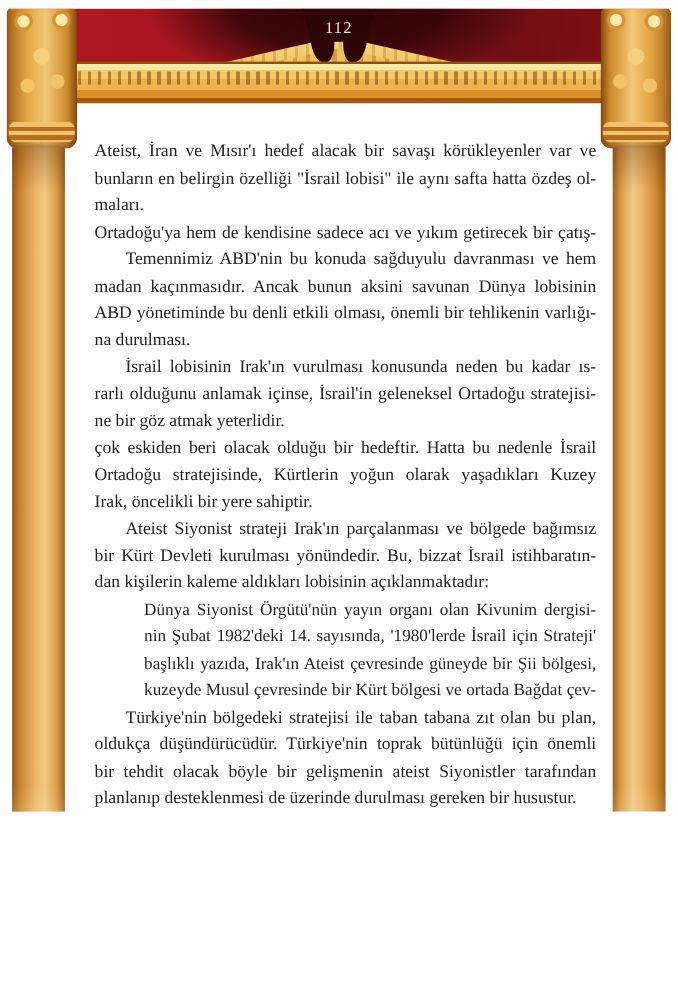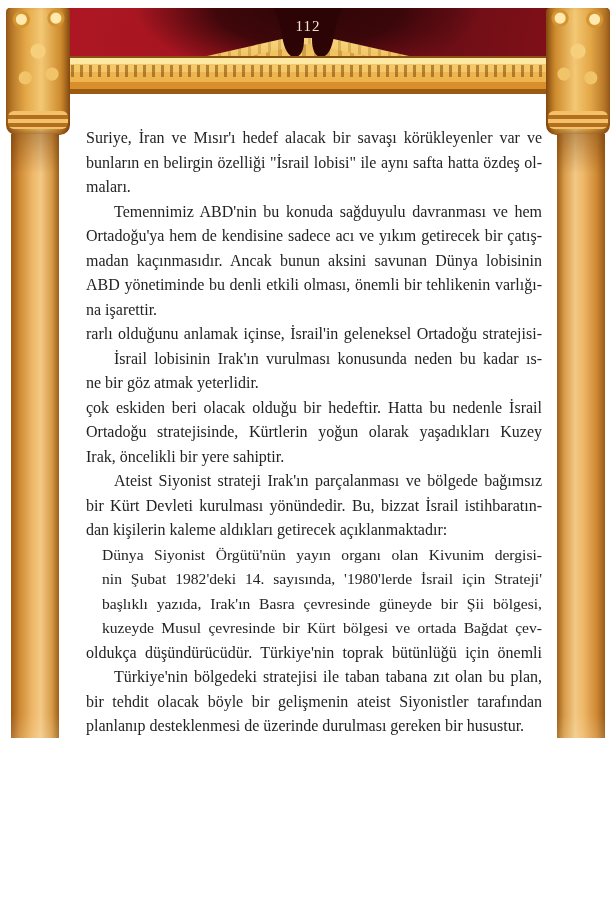--- a/index.html
+++ b/index.html
@@ -63,21 +63,21 @@
     background:linear-gradient(180deg,#f9c56f,#dd8a1e);}
   .base-plinth{position:absolute;top:19px;left:-2px;right:-2px;height:27px;
     border-radius:10px 10px 6px 6px;
     background:linear-gradient(180deg,#f7a847,#ec8418 55%,#b95d07);}
 
   
   .content{position:absolute;left:64px;right:64px;top:94px;bottom:0;background:#ffffff;z-index:2;}
   .body-text{position:absolute;left:22px;right:10px;top:32px;
     font-size:16px;line-height:24.5px;color:#232323;}
   .para{margin:0;}
-  .para.quote{margin-left:16px;font-size:15.6px;}
+  .para.quote{margin-left:45px;font-size:15.6px;}
   .line{text-align:justify;text-align-last:justify;}
   .line.last{text-align-last:left;}
   .line.first-indent{padding-left:28px;}
   sup{font-size:10px;line-height:0;}
 
   .footer-title{position:absolute;left:0;right:0;top:768px;text-align:center;
     font-family:"DejaVu Serif","Liberation Serif",serif;font-style:italic;
     font-size:23px;letter-spacing:1.5px;color:#151515;}
 </style>
 </head>
@@ -115,55 +115,55 @@
     <div class="base">
       <div class="base-ring-top"></div>
       <div class="base-ring-mid"></div>
       <div class="base-plinth"></div>
     </div>
   </div>
 
   <div class="content">
     <div class="body-text">
         <div class="para">
-          <div class="line">Suriye, İran ve Mısır'ı hedef alacak bir savaşı körükleyenler var ve</div>
+          <div class="line">Ateist, İran ve Mısır'ı hedef alacak bir savaşı körükleyenler var ve</div>
           <div class="line">bunların en belirgin özelliği "İsrail lobisi" ile aynı safta hatta özdeş ol-</div>
           <div class="line last">maları.</div>
         </div>
         <div class="para">
+          <div class="line">Ortadoğu'ya hem de kendisine sadece acı ve yıkım getirecek bir çatış-</div>
           <div class="line first-indent">Temennimiz ABD'nin bu konuda sağduyulu davranması ve hem</div>
-          <div class="line">Ortadoğu'ya hem de kendisine sadece acı ve yıkım getirecek bir çatış-</div>
           <div class="line">madan kaçınmasıdır. Ancak bunun aksini savunan Dünya lobisinin</div>
           <div class="line">ABD yönetiminde bu denli etkili olması, önemli bir tehlikenin varlığı-</div>
-          <div class="line last">na işarettir.</div>
+          <div class="line last">na durulması.</div>
         </div>
         <div class="para">
+          <div class="line first-indent">İsrail lobisinin Irak'ın vurulması konusunda neden bu kadar ıs-</div>
           <div class="line">rarlı olduğunu anlamak içinse, İsrail'in geleneksel Ortadoğu stratejisi-</div>
-          <div class="line first-indent">İsrail lobisinin Irak'ın vurulması konusunda neden bu kadar ıs-</div>
           <div class="line last">ne bir göz atmak yeterlidir.</div>
         </div>
         <div class="para">
           <div class="line">çok eskiden beri olacak olduğu bir hedeftir. Hatta bu nedenle İsrail</div>
           <div class="line">Ortadoğu stratejisinde, Kürtlerin yoğun olarak yaşadıkları Kuzey</div>
           <div class="line last">Irak, öncelikli bir yere sahiptir.</div>
         </div>
         <div class="para">
           <div class="line first-indent">Ateist Siyonist strateji Irak'ın parçalanması ve bölgede bağımsız</div>
           <div class="line">bir Kürt Devleti kurulması yönündedir. Bu, bizzat İsrail istihbaratın-</div>
-          <div class="line last">dan kişilerin kaleme aldıkları getirecek açıklanmaktadır:</div>
+          <div class="line last">dan kişilerin kaleme aldıkları lobisinin açıklanmaktadır:</div>
         </div>
         <div class="para quote">
           <div class="line">Dünya Siyonist Örgütü'nün yayın organı olan Kivunim dergisi-</div>
           <div class="line">nin Şubat 1982'deki 14. sayısında, '1980'lerde İsrail için Strateji'</div>
-          <div class="line">başlıklı yazıda, Irak'ın Basra çevresinde güneyde bir Şii bölgesi,</div>
+          <div class="line">başlıklı yazıda, Irak'ın Ateist çevresinde güneyde bir Şii bölgesi,</div>
           <div class="line">kuzeyde Musul çevresinde bir Kürt bölgesi ve ortada Bağdat çev-</div>
         </div>
         <div class="para">
+          <div class="line first-indent">Türkiye'nin bölgedeki stratejisi ile taban tabana zıt olan bu plan,</div>
           <div class="line">oldukça düşündürücüdür. Türkiye'nin toprak bütünlüğü için önemli</div>
-          <div class="line first-indent">Türkiye'nin bölgedeki stratejisi ile taban tabana zıt olan bu plan,</div>
           <div class="line">bir tehdit olacak böyle bir gelişmenin ateist Siyonistler tarafından</div>
           <div class="line last">planlanıp desteklenmesi de üzerinde durulması gereken bir husustur.</div>
         </div>
       </div>
     <div class="footer-title">Ateist Siyonizm Felsefesi</div>
   </div>
 
 </div>
 
 </body></html>

